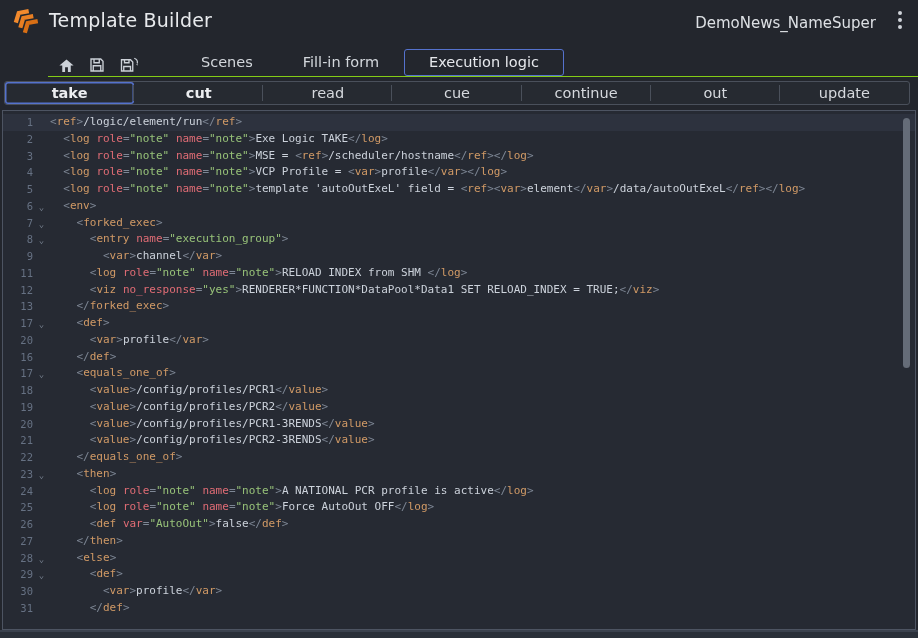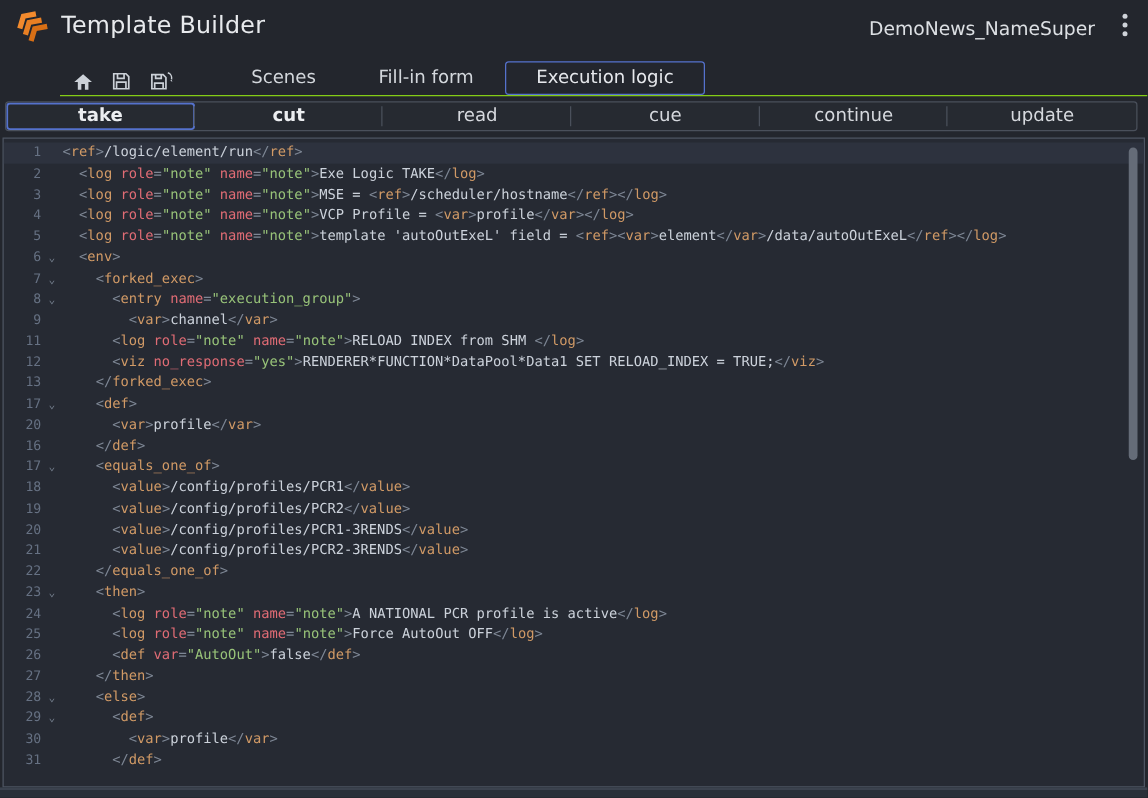--- a/index.html
+++ b/index.html
@@ -152,20 +152,21 @@
     <div class="nav-tab selected">Execution logic</div>
   </nav>
 </div>
 
 <div class="ltabs" id="ltabs">
     <div class="ltab sel bold">take</div>
     <div class="ltab bold">cut</div>
     <div class="ltab">read</div>
     <div class="ltab">cue</div>
     <div class="ltab">continue</div>
+    <div class="ltab">out</div>
     <div class="ltab">update</div>
   </div>
 
 <div class="editor">
   <div class="code" id="code">
       <div class="row cur"><span class="ln">1</span><span class="fold"></span><span class="src"><span class="p">&lt;</span><span class="t">ref</span><span class="p">&gt;</span><span class="x">/logic/element/run</span><span class="p">&lt;/</span><span class="t">ref</span><span class="p">&gt;</span></span></div>
       <div class="row"><span class="ln">2</span><span class="fold"></span><span class="src"><span class="x">  </span><span class="p">&lt;</span><span class="t">log</span><span class="x"> </span><span class="a">role</span><span class="p">=</span><span class="s">"note"</span><span class="x"> </span><span class="a">name</span><span class="p">=</span><span class="s">"note"</span><span class="p">&gt;</span><span class="x">Exe Logic TAKE</span><span class="p">&lt;/</span><span class="t">log</span><span class="p">&gt;</span></span></div>
       <div class="row"><span class="ln">3</span><span class="fold"></span><span class="src"><span class="x">  </span><span class="p">&lt;</span><span class="t">log</span><span class="x"> </span><span class="a">role</span><span class="p">=</span><span class="s">"note"</span><span class="x"> </span><span class="a">name</span><span class="p">=</span><span class="s">"note"</span><span class="p">&gt;</span><span class="x">MSE = </span><span class="p">&lt;</span><span class="t">ref</span><span class="p">&gt;</span><span class="x">/scheduler/hostname</span><span class="p">&lt;/</span><span class="t">ref</span><span class="p">&gt;</span><span class="p">&lt;/</span><span class="t">log</span><span class="p">&gt;</span></span></div>
       <div class="row"><span class="ln">4</span><span class="fold"></span><span class="src"><span class="x">  </span><span class="p">&lt;</span><span class="t">log</span><span class="x"> </span><span class="a">role</span><span class="p">=</span><span class="s">"note"</span><span class="x"> </span><span class="a">name</span><span class="p">=</span><span class="s">"note"</span><span class="p">&gt;</span><span class="x">VCP Profile = </span><span class="p">&lt;</span><span class="t">var</span><span class="p">&gt;</span><span class="x">profile</span><span class="p">&lt;/</span><span class="t">var</span><span class="p">&gt;</span><span class="p">&lt;/</span><span class="t">log</span><span class="p">&gt;</span></span></div>
       <div class="row"><span class="ln">5</span><span class="fold"></span><span class="src"><span class="x">  </span><span class="p">&lt;</span><span class="t">log</span><span class="x"> </span><span class="a">role</span><span class="p">=</span><span class="s">"note"</span><span class="x"> </span><span class="a">name</span><span class="p">=</span><span class="s">"note"</span><span class="p">&gt;</span><span class="x">template 'autoOutExeL' field = </span><span class="p">&lt;</span><span class="t">ref</span><span class="p">&gt;</span><span class="p">&lt;</span><span class="t">var</span><span class="p">&gt;</span><span class="x">element</span><span class="p">&lt;/</span><span class="t">var</span><span class="p">&gt;</span><span class="x">/data/autoOutExeL</span><span class="p">&lt;/</span><span class="t">ref</span><span class="p">&gt;</span><span class="p">&lt;/</span><span class="t">log</span><span class="p">&gt;</span></span></div>

